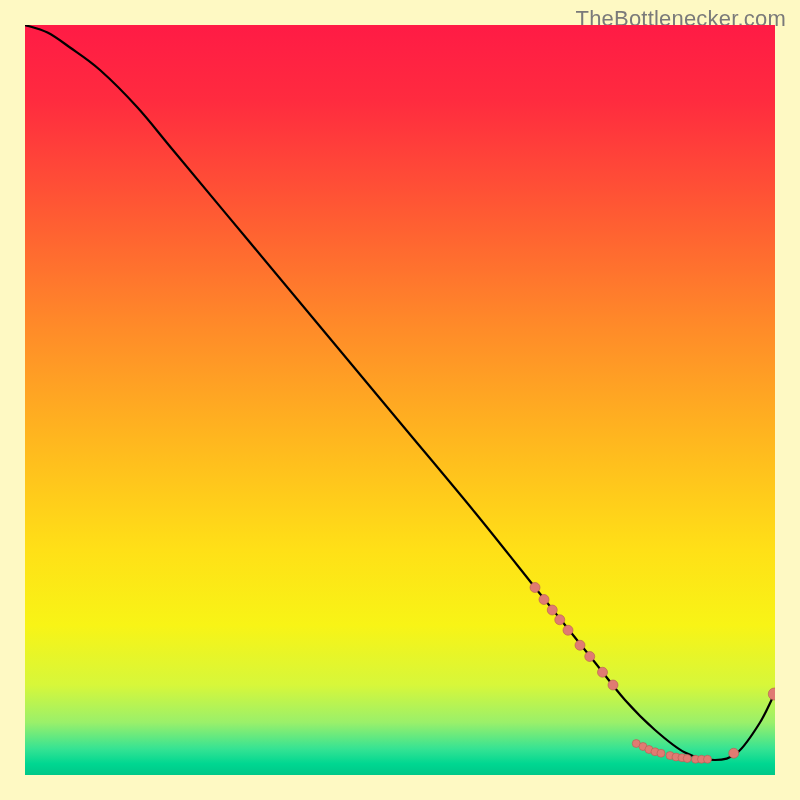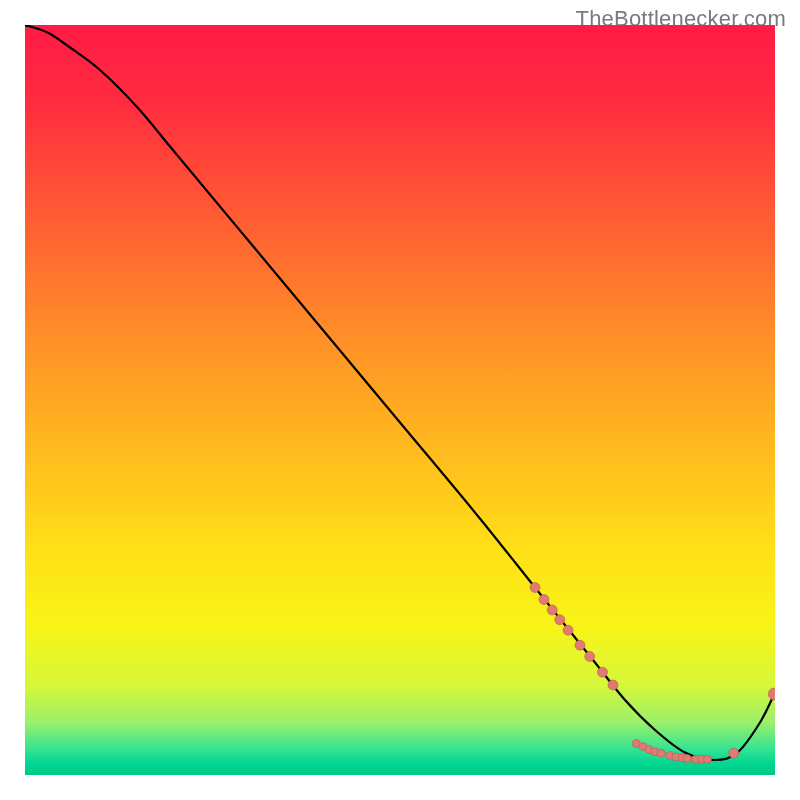--- a/index.html
+++ b/index.html
@@ -7,21 +7,21 @@
     padding: 0;
     width: 800px;
     height: 800px;
     background: #000;
     font-family: Arial, Helvetica, sans-serif;
   }
   .stage {
     position: relative;
     width: 800px;
     height: 800px;
-    background: #ffffff;
+    background: #fef9c3;
   }
   .attribution {
     position: absolute;
     top: 6px;
     right: 14px;
     color: #7a7a7a;
     font-size: 22px;
     letter-spacing: 0.2px;
     font-weight: 400;
   }

